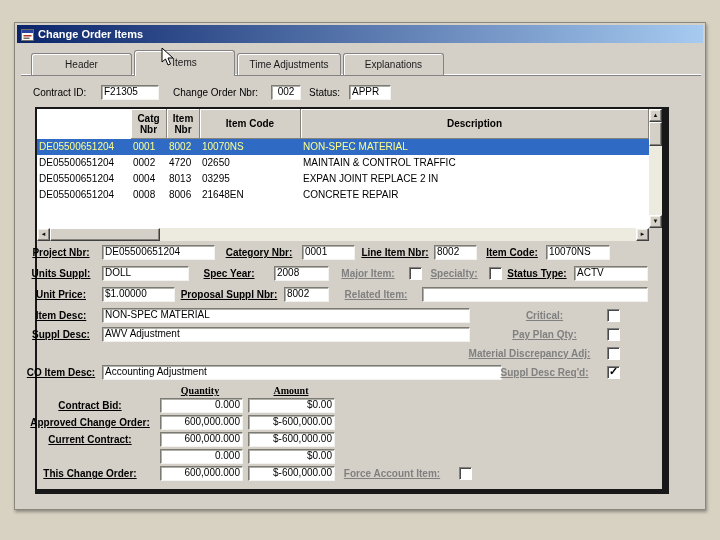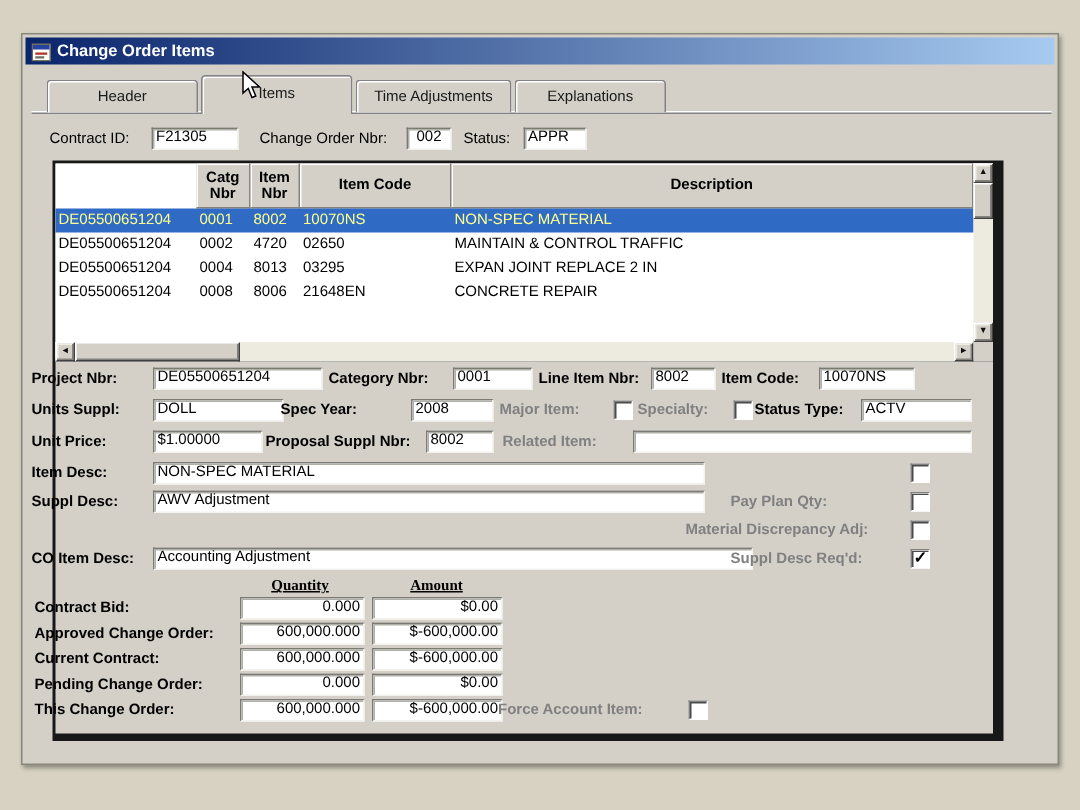--- a/index.html
+++ b/index.html
@@ -75,21 +75,21 @@
     font-size:6px; line-height:11px; text-align:center; color:#111;
   }
   .sthumb {
     position:absolute; background:var(--chrome,#d4d0c8);
     border:1px solid; border-color:#ffffff #404040 #404040 #ffffff;
     box-shadow: inset -1px -1px 0 #84827c;
   }
   .detailsec { position:absolute; left:0; top:132px; width:625px; height:248px; }
   .dlbl {
     position:absolute; font-size:10px; font-weight:bold; color:#000;
-    text-align:left; white-space:nowrap; line-height:15px; height:15px;
+    text-align:center; white-space:nowrap; line-height:15px; height:15px;text-decoration:underline;
   }
   .dlbl.std { left:-16px; width:80px; }
   .dlbl.gray { color: var(--disabled-label,#808080); }
   .cb {
     position:absolute; width:13px; height:13px; background:#fff;
     border:1px solid; border-color:#808080 #ffffff #ffffff #808080;
     box-shadow: inset 1px 1px 0 #4a4a4a;
   }
   .cb.checked::after {
     content:"\2713"; position:absolute; left:1px; top:-2px;
@@ -213,20 +213,21 @@
 
       <span class="dlbl std" style="top:46px">Unit Price:</span>
       <div class="field" style="left:65px;top:46px;width:73px">$1.00000</div>
       <span class="dlbl" style="left:140px;top:46px;width:104px">Proposal Suppl Nbr:</span>
       <div class="field" style="left:247px;top:46px;width:45px">8002</div>
       <span class="dlbl gray" style="left:298px;top:46px;width:82px">Related Item:</span>
       <div class="field" style="left:385px;top:46px;width:226px"></div>
 
       <span class="dlbl std" style="top:67px">Item Desc:</span>
       <div class="field" style="left:65px;top:67px;width:368px">NON-SPEC MATERIAL</div>
+      <span class="dlbl gray" style="left:450px;top:67px;width:115px">Critical:</span>
       <div class="cb" style="left:570px;top:68px"></div>
 
       <span class="dlbl std" style="top:86px">Suppl Desc:</span>
       <div class="field" style="left:65px;top:86px;width:368px">AWV Adjustment</div>
       <span class="dlbl gray" style="left:450px;top:86px;width:115px">Pay Plan Qty:</span>
       <div class="cb" style="left:570px;top:87px"></div>
 
       <span class="dlbl gray" style="left:420px;top:105px;width:145px">Material Discrepancy Adj:</span>
       <div class="cb" style="left:570px;top:106px"></div>
 
@@ -243,21 +244,20 @@
       <div class="field num" style="left:211px;top:157px;width:87px">$0.00</div>
 
       <span class="dlbl" style="left:-14px;top:174px;width:134px">Approved Change Order:</span>
       <div class="field num" style="left:123px;top:174px;width:83px">600,000.000</div>
       <div class="field num" style="left:211px;top:174px;width:87px">$-600,000.00</div>
 
       <span class="dlbl" style="left:-14px;top:191px;width:134px">Current Contract:</span>
       <div class="field num" style="left:123px;top:191px;width:83px">600,000.000</div>
       <div class="field num" style="left:211px;top:191px;width:87px">$-600,000.00</div>
 
-      <span class="dlbl" style="left:-14px;top:208px;width:134px">Pending Change Order:</span>
       <div class="field num" style="left:123px;top:208px;width:83px">0.000</div>
       <div class="field num" style="left:211px;top:208px;width:87px">$0.00</div>
 
       <span class="dlbl" style="left:-14px;top:225px;width:134px">This Change Order:</span>
       <div class="field num" style="left:123px;top:225px;width:83px">600,000.000</div>
       <div class="field num" style="left:211px;top:225px;width:87px">$-600,000.00</div>
 
       <span class="dlbl gray" style="left:295px;top:225px;width:120px">Force Account Item:</span>
       <div class="cb" style="left:422px;top:226px"></div>
 

